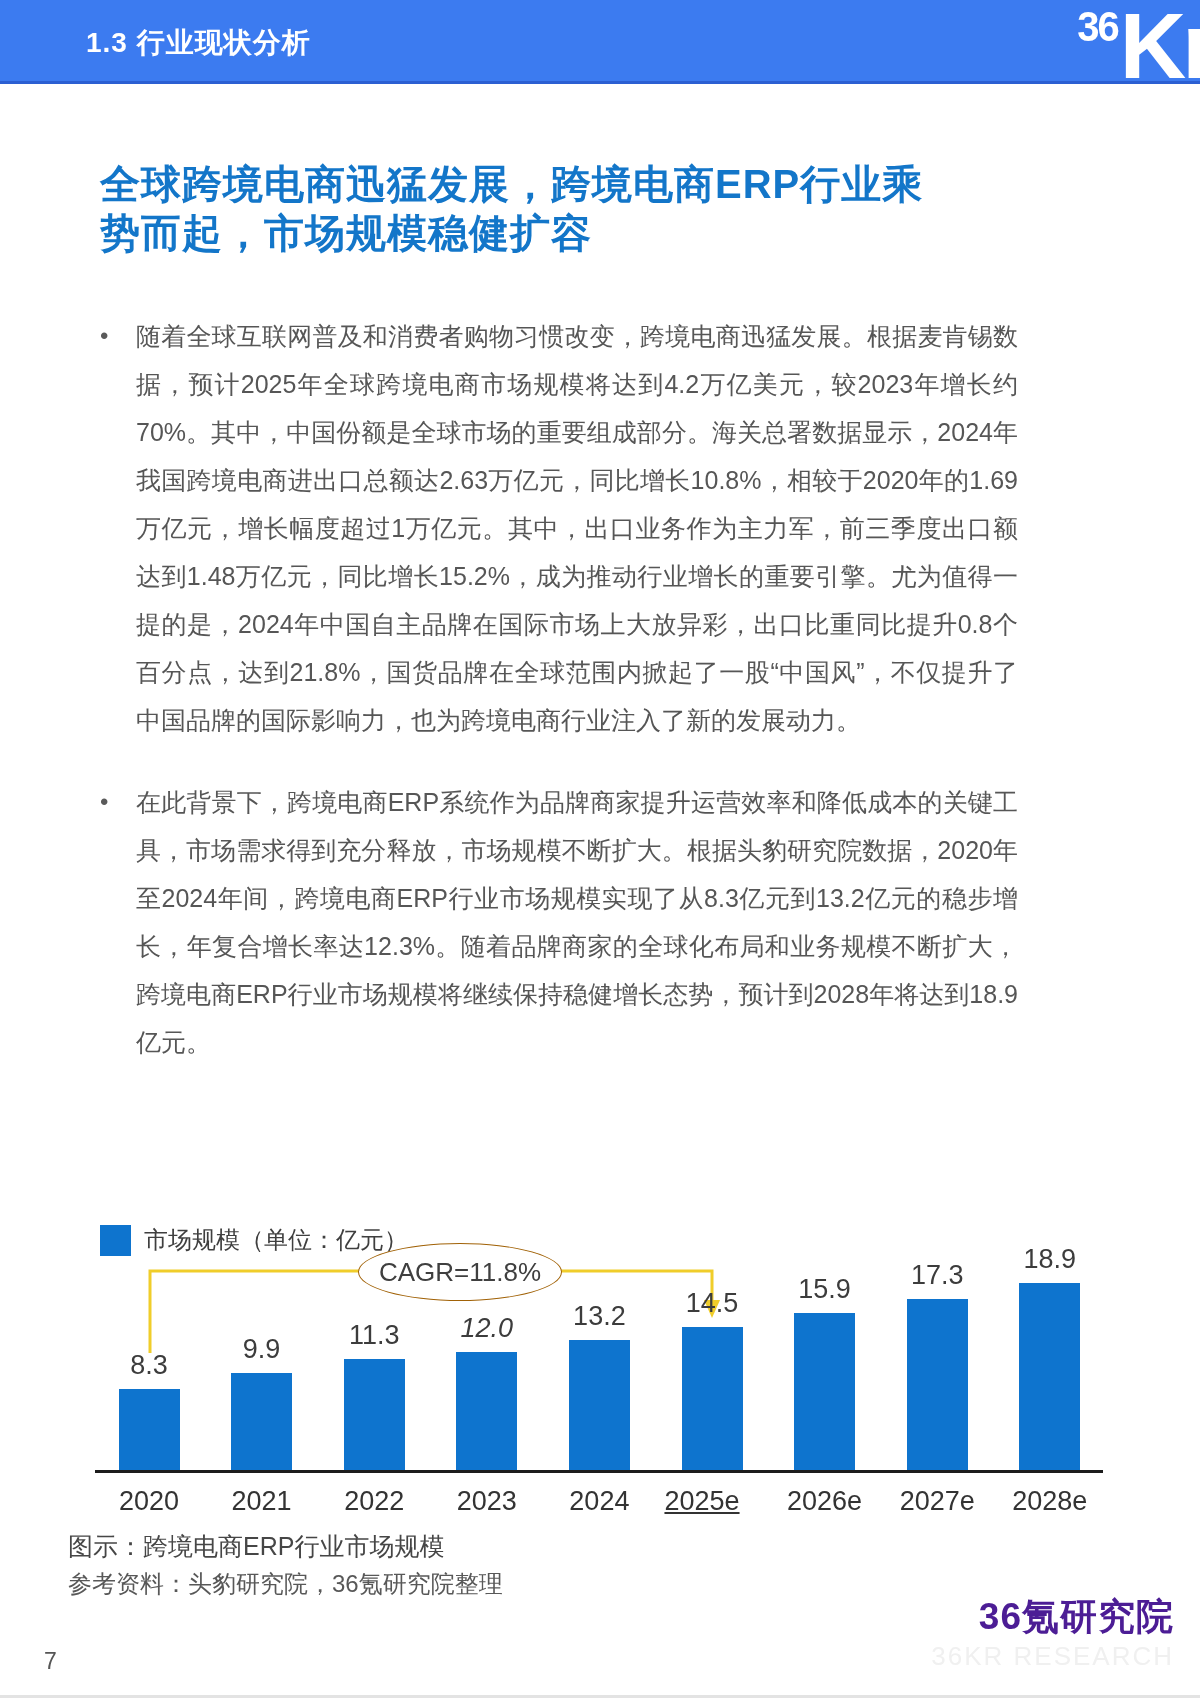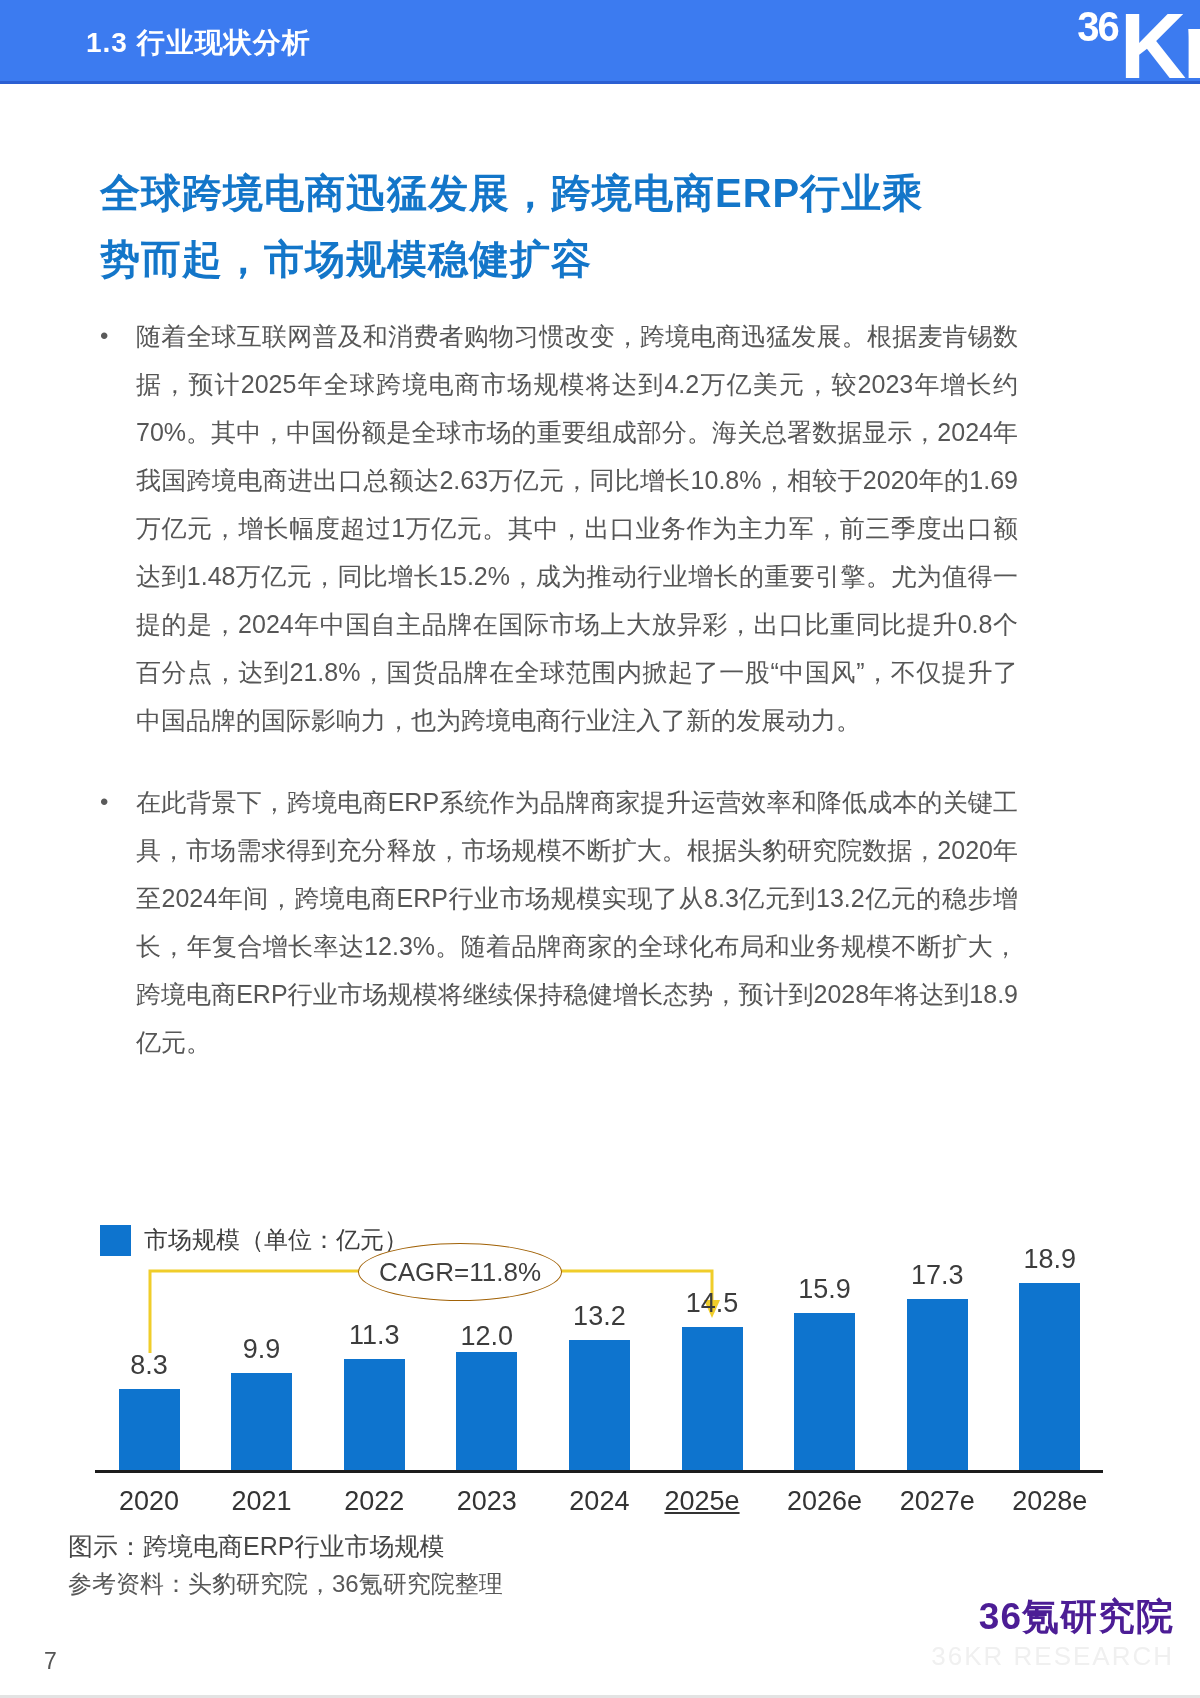--- a/index.html
+++ b/index.html
@@ -24,21 +24,21 @@
     display:inline-block;font-size:40px;font-weight:bold;vertical-align:top;
     letter-spacing:-2px;transform:scaleY(1.05);
   }
   .logo .logoKr{
     display:inline-block;font-size:92px;font-weight:bold;vertical-align:top;
     margin-left:2px;margin-top:-6px;letter-spacing:-4px;
   }
   
   .doc-title{
     position:absolute;left:100px;top:160px;width:960px;margin:0;
-    font-size:40px;line-height:66px;font-weight:bold;color:#1376c9;
+    font-size:40px;line-height:49px;font-weight:bold;color:#1376c9;
     white-space:pre-line;letter-spacing:1px;
   }
   
   .bullets{
     position:absolute;left:100px;top:312px;width:918px;margin:0;padding:0;
     list-style:none;
   }
   .bullets li{display:flex;gap:16px;margin-bottom:34px;}
   .bullet-dot{
     flex:0 0 20px;font-size:24px;color:#5a5a5a;line-height:48px;
@@ -134,21 +134,21 @@
         <div class="bar" style="left: 118.5px; top: 149px; width: 61px; height: 83px; background: rgb(14, 116, 206);"></div>
         <div class="bar-value" style="left: 89px; top: 110px;">8.3</div>
         <div class="bar-cat" style="left: 87px;">2020</div>
         <div class="bar" style="left: 231.1px; top: 133px; width: 61px; height: 99px; background: rgb(14, 116, 206);"></div>
         <div class="bar-value" style="left: 201.6px; top: 94px;">9.9</div>
         <div class="bar-cat" style="left: 199.6px;">2021</div>
         <div class="bar" style="left: 343.7px; top: 119px; width: 61px; height: 113px; background: rgb(14, 116, 206);"></div>
         <div class="bar-value" style="left: 314.2px; top: 80px;">11.3</div>
         <div class="bar-cat" style="left: 312.2px;">2022</div>
         <div class="bar" style="left: 456.3px; top: 112px; width: 61px; height: 120px; background: rgb(14, 116, 206);"></div>
-        <div class="bar-value" style="left: 426.8px; top: 81px;">12.0</div>
+        <div class="bar-value" style="left: 426.8px; top: 73px; font-style: italic;">12.0</div>
         <div class="bar-cat" style="left: 424.8px;">2023</div>
         <div class="bar" style="left: 568.9px; top: 100px; width: 61px; height: 132px; background: rgb(14, 116, 206);"></div>
         <div class="bar-value" style="left: 539.4px; top: 61px;">13.2</div>
         <div class="bar-cat" style="left: 537.4px;">2024</div>
         <div class="bar" style="left: 681.5px; top: 87px; width: 61px; height: 145px; background: rgb(14, 116, 206);"></div>
         <div class="bar-value" style="left: 652px; top: 48px;">14.5</div>
         <div class="bar-cat" style="left: 640px; text-decoration: underline;">2025e</div>
         <div class="bar" style="left: 794.1px; top: 73px; width: 61px; height: 159px; background: rgb(14, 116, 206);"></div>
         <div class="bar-value" style="left: 764.6px; top: 34px;">15.9</div>
         <div class="bar-cat" style="left: 762.6px;">2026e</div>

